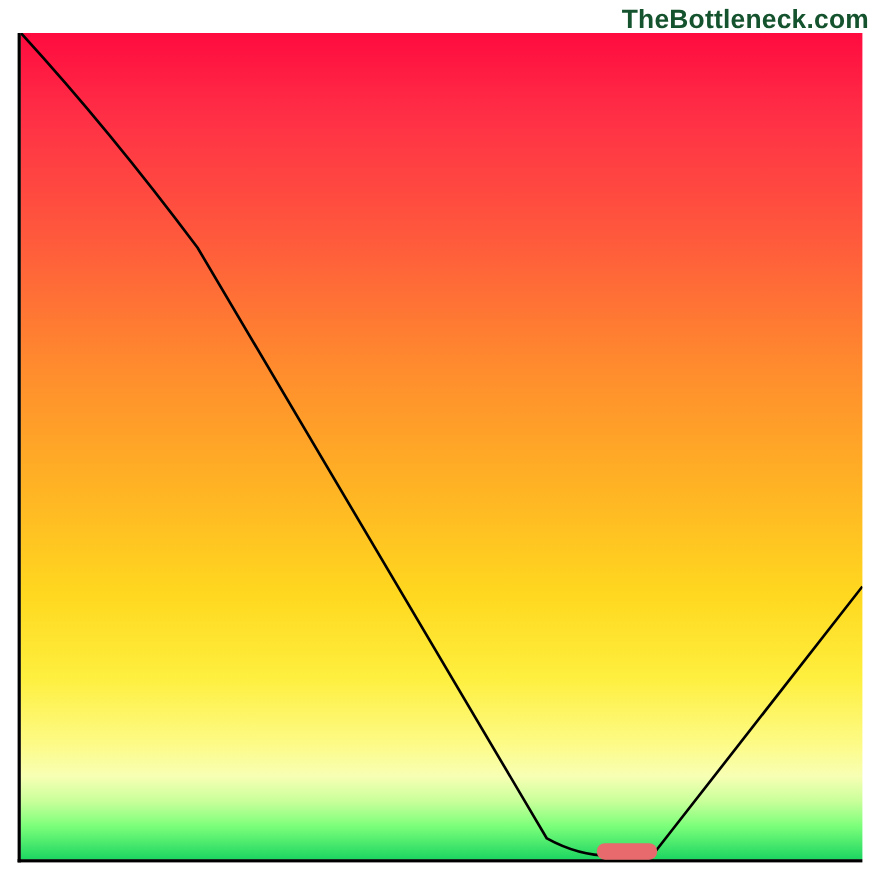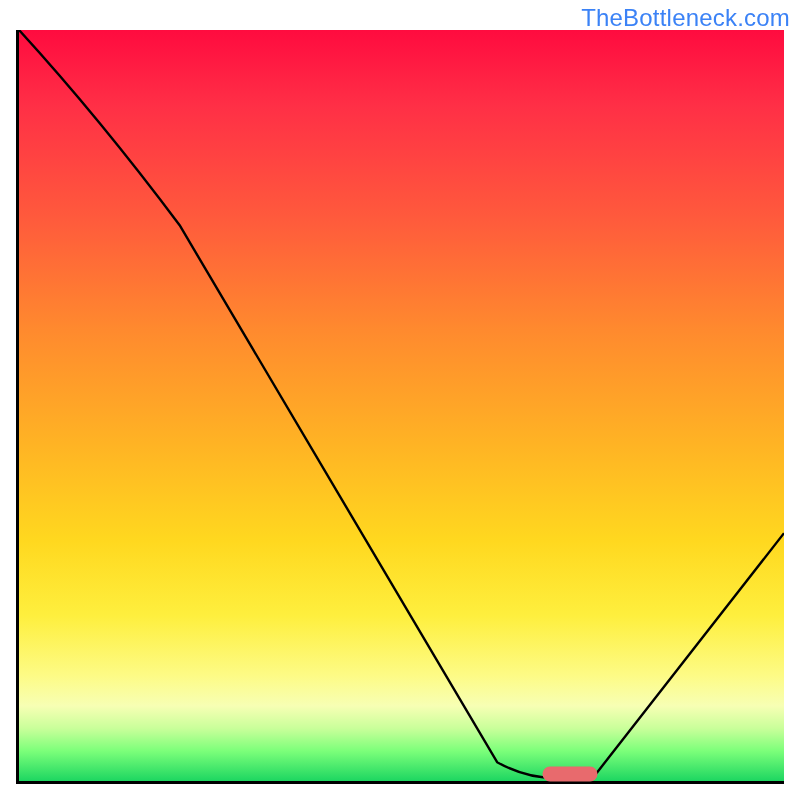--- a/index.html
+++ b/index.html
@@ -14,22 +14,22 @@
   .frame {
     position: relative;
     width: 800px;
     height: 800px;
   }
   .watermark {
     position: absolute;
     top: 4px;
     right: 10px;
     font-size: 24px;
-    font-weight: 400;
-    color: #3b82f6;
+    font-weight: 700;
+    color: #14532d;
     letter-spacing: 0.2px;
     z-index: 5;
   }
   .plot-area {
     position: absolute;
     left: 16px;
     top: 30px;
     width: 768px;
     height: 754px;
     border-left: 3px solid #000;

